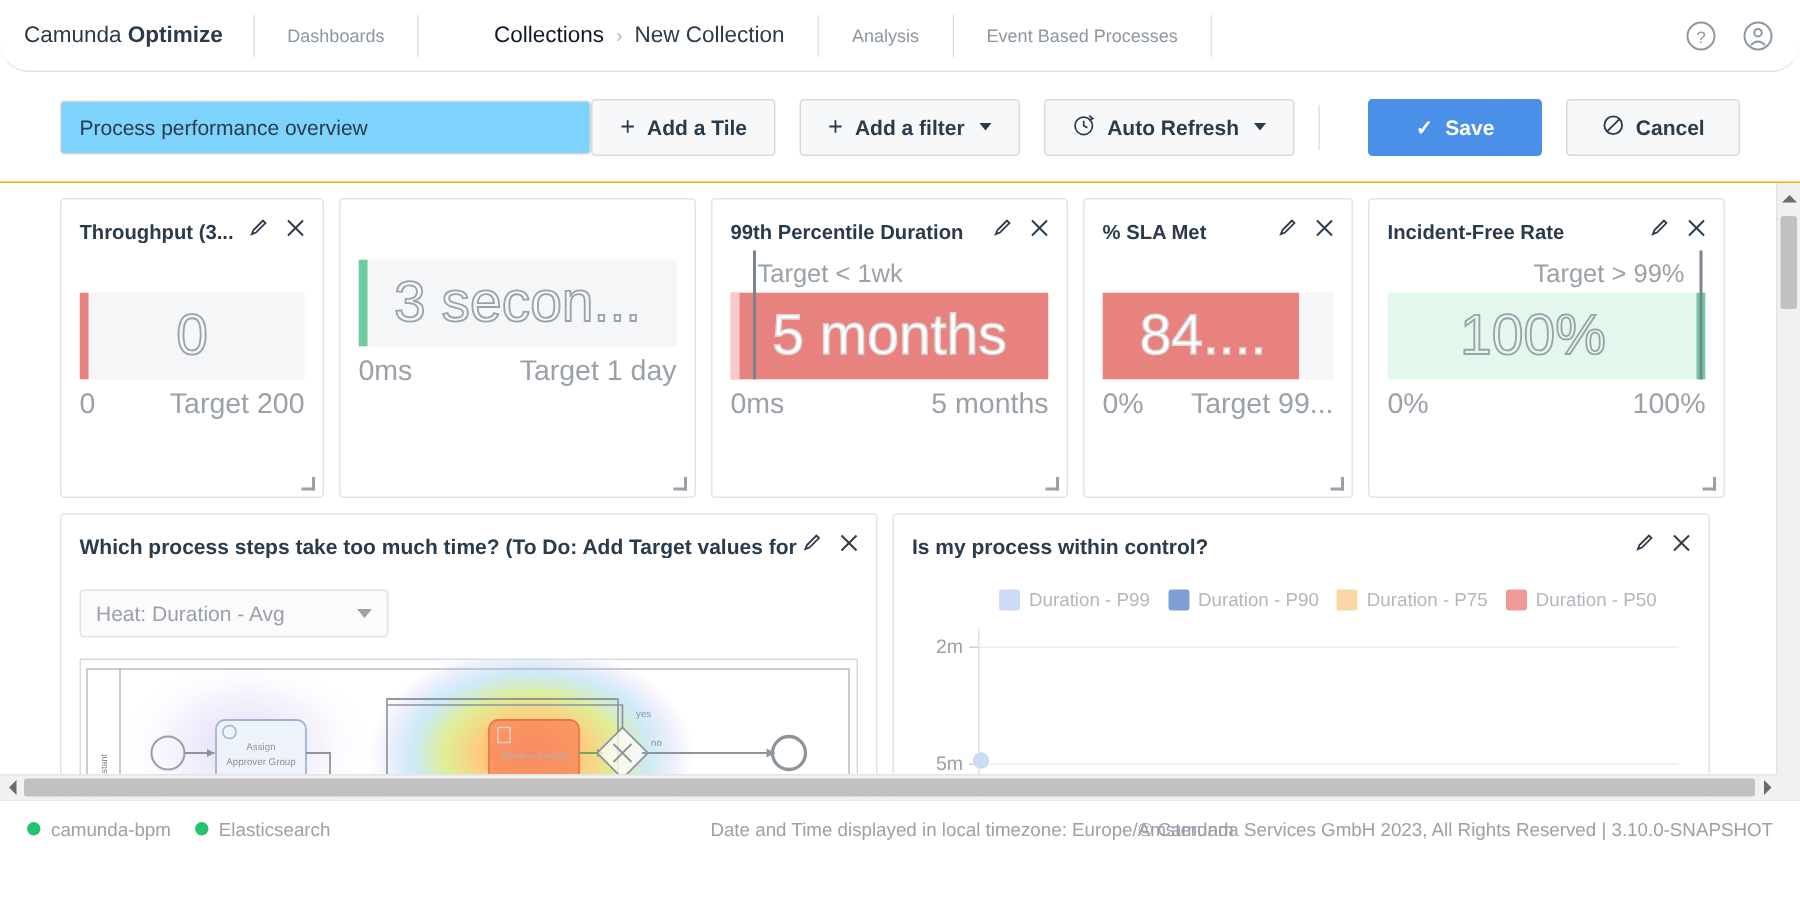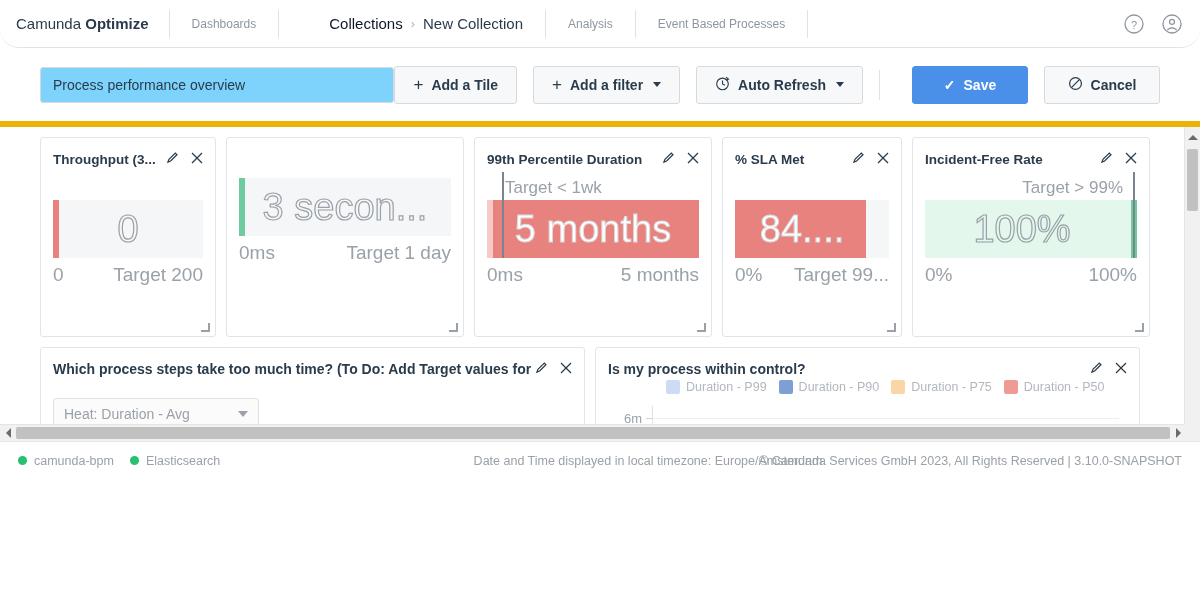--- a/index.html
+++ b/index.html
@@ -116,24 +116,24 @@
   .btn-primary .check { font-size: 14px; }
   .btn-cancel { min-width: 116px; }
   .sep-vert {
     width: 1px; height: 30px; background: #e0e3e6;
     margin-left: 16px;
   }
 
   
   .canvas {
     position: relative;
-    height: 320px;
+    height: 412px;
     background: #fff;
     overflow: hidden;
-    border-top: 6px solid #eab308;
+    border-top: 1px solid #eab308;
   }
   .canvas-inner { padding: 10px 40px 0 40px; }
 
   
   .kpi-row { display: flex; gap: 10px; }
   .tile {
     background: #fff;
     border: 1px solid #e2e5e8;
     border-radius: 3px;
     position: relative;
@@ -280,20 +280,21 @@
     border: 1px solid #d8dbde;
     height: 140px;
     position: relative;
     overflow: hidden;
     background: #fff;
   }
 
   
   .legend {
     display: flex; align-items: center; gap: 12px;
+    margin-top: 18px;
     padding-left: 58px;
     font-size: 12.5px;
     color: #b2b8be;
   }
   .legend-item { display: flex; align-items: center; gap: 6px; cursor: pointer; }
   .legend-swatch { width: 14px; height: 14px; border-radius: 2px; }
   .plot {
     position: relative;
     margin-top: 12px;
     height: 160px;
@@ -761,21 +762,21 @@
             <span>Duration - P75</span>
           </div>
           <div class="legend-item">
             <span class="legend-swatch" style="background:#f09a97"></span>
             <span>Duration - P50</span>
           </div>
         </div>
         <div class="plot">
           <div class="grid-line" style="top:12px"></div>
           <div class="tick-mark" style="top:12px"></div>
-          <div class="y-tick" style="top:12px">6m</div>
+          <div class="y-tick" style="top:12px">2m</div>
           <div class="grid-line" style="top:90px"></div>
           <div class="tick-mark" style="top:90px"></div>
           <div class="y-tick" style="top:90px">5m</div>
           <div class="y-axis"></div>
           <div class="dot" style="left:46px; top:88px; background:#cbdcf4"></div>
         </div>
       </div>
 
     </div>
   </div>

